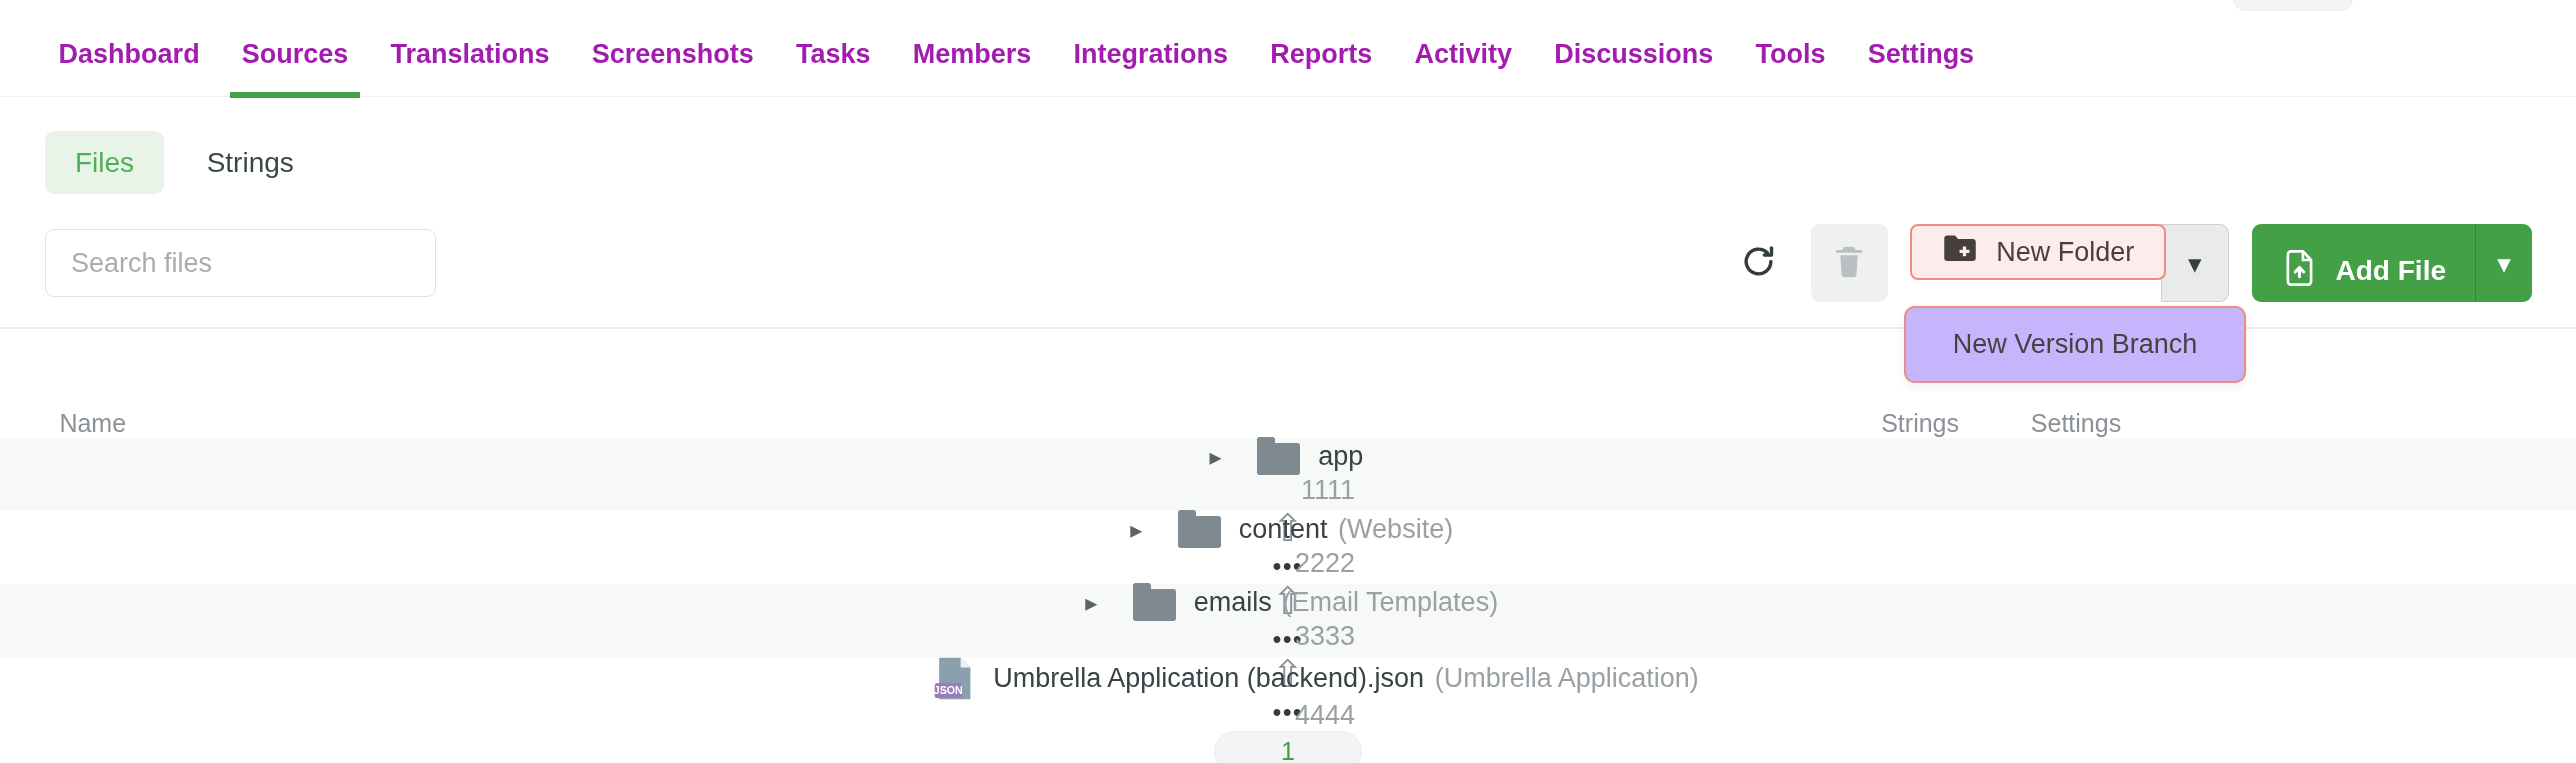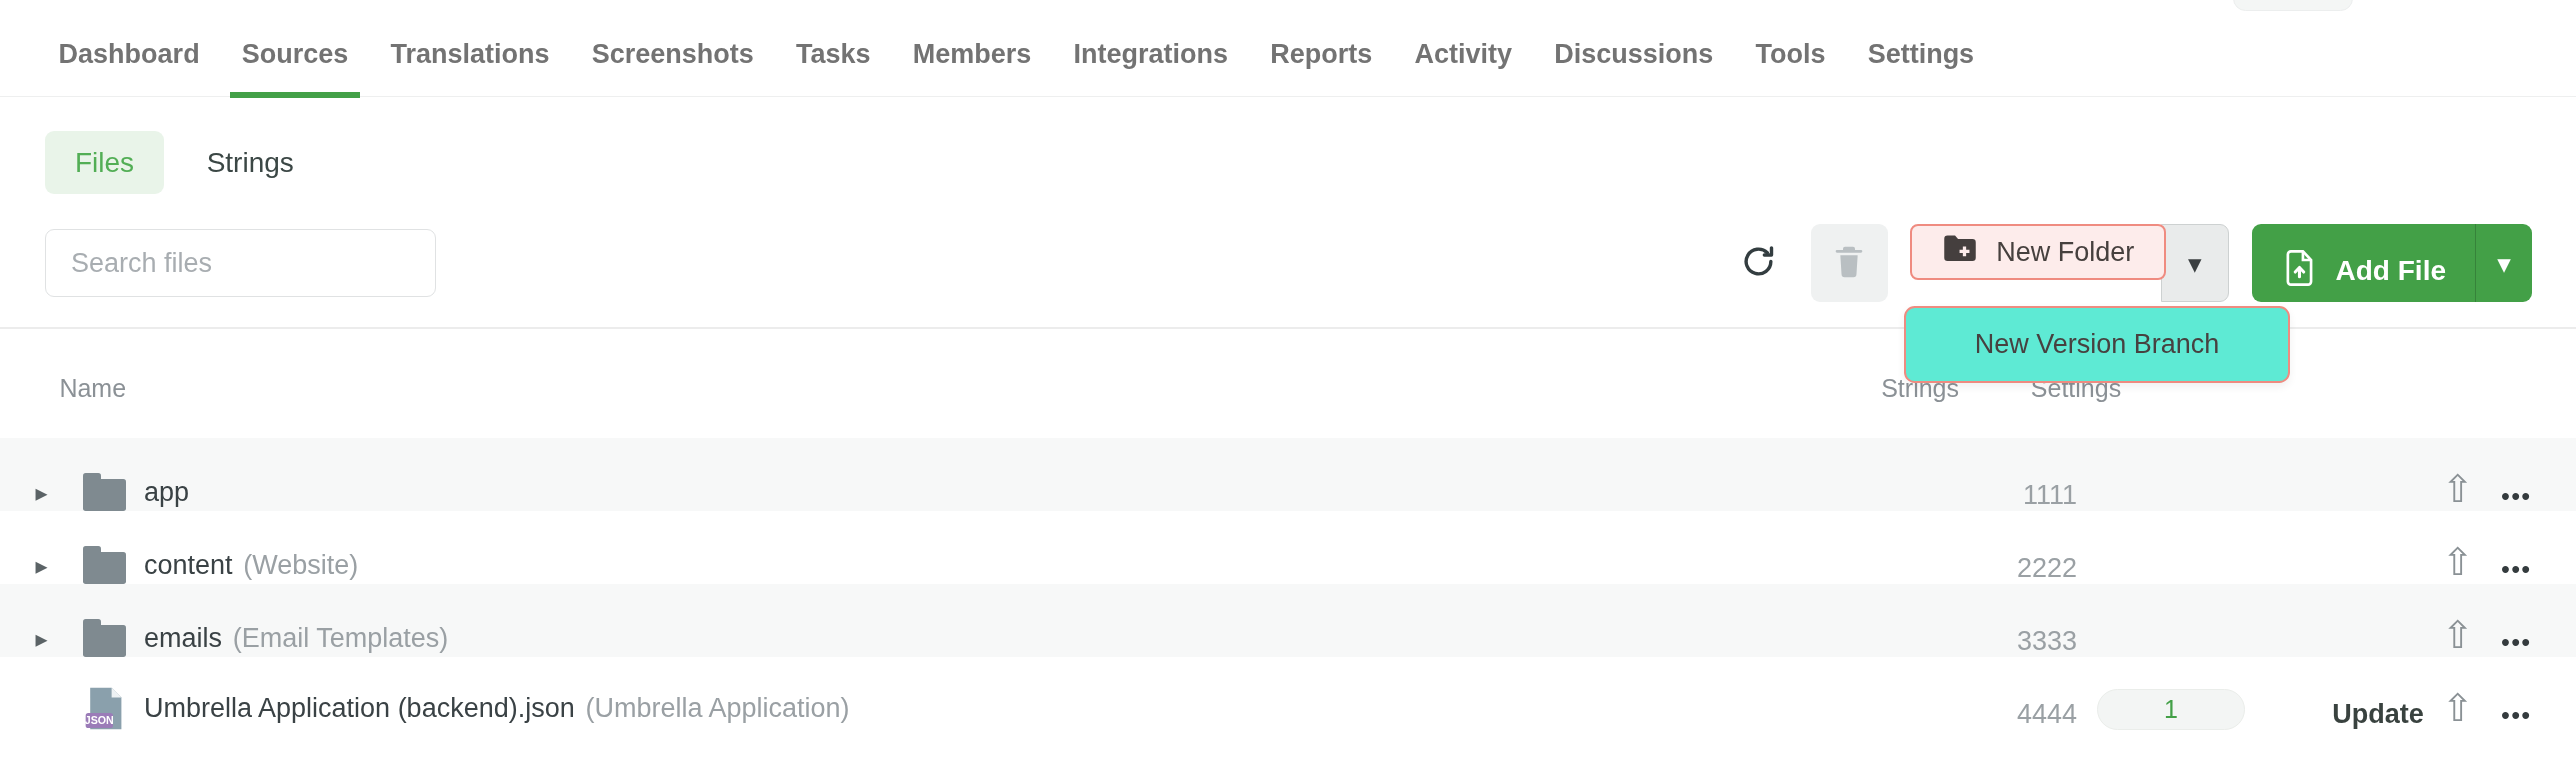--- a/index.html
+++ b/index.html
@@ -17,21 +17,21 @@
 
   
   .nav {
     position:absolute; top:0; left:0; right:0; height:97px;
     display:flex; align-items:center; padding:12.5px 0 0 47px;
     border-bottom:1.8px solid #eeefef;
   }
   .nav-item {
     position:relative; height:100%; display:flex; align-items:center;
     padding:0 11.6px; margin-right:19px; font-size:27px; font-weight:600;
-    color:#737373; cursor:pointer; white-space:nowrap;
+    color:#a21caf; cursor:pointer; white-space:nowrap;
   }
   .nav-item.active::after {
     content:""; position:absolute; left:0; right:0; bottom:-1.8px; height:5.4px;
     background:#43a047;
   }
 
   
   .view-tabs { position:absolute; top:131px; left:45px; display:flex; align-items:center; }
   .pill-tab {
     height:63px; display:flex; align-items:center; padding:4px 30px;
@@ -82,38 +82,38 @@
     display:flex; align-items:center; gap:19.7px; padding:16px 29px 0 32px;
     font-size:28px; font-weight:700; color:#fff;
   }
   .add-file-caret {
     width:57px; display:flex; align-items:center; justify-content:center;
     border-left:1.8px solid rgba(0,0,0,0.18);
   }
 
   
   .branch-menu {
-    position:absolute; top:306px; left:1904px; width:386px; height:77px;
-    background:#5eead4; border:2.7px solid #ef8b80; border-radius:10.7px;
+    position:absolute; top:306px; left:1904px; width:342px; height:77px;
+    background:#c4b5fd; border:2.7px solid #ef8b80; border-radius:10.7px;
     display:flex; align-items:center; justify-content:center;
     font-size:27px; color:#474140; cursor:pointer; z-index:6;
     box-shadow:0 3.6px 9px rgba(0,0,0,0.06);
   }
 
   .separator { position:absolute; top:327px; left:0; right:0; height:1.8px; background:#ececec; }
 
   
   .thead {
     position:absolute; top:374px; left:0; right:0; height:64px;
-    display:flex; align-items:flex-start; padding:0 54px;
+    display:flex; align-items:flex-end; padding:0 54px;
     font-size:25px; color:#8b9196;gap:23px;
   }
   .rows { position:absolute; top:438px; left:0; right:0; }
   .trow {
-    height:73px; display:flex; align-items:flex-end; padding:0 28px; font-size:27px;
+    height:73px; display:flex; align-items:center; padding:0 60px; font-size:27px;flex-direction:column;
   }
   .trow.zebra { background:#f7f8f8; }
 
   .c-name { flex:1; display:flex; align-items:center; min-width:0; }
   .thead .c-name { padding-left:5.4px; }
   .c-strings { width:134px; text-align:right; color:#9aa0a4; }
   .thead .c-strings { color:#8b9196; }
   .c-revision { width:188px; display:flex; justify-content:center; }
   .thead .c-revision { display:block; text-align:center; }
   .c-action { width:166px; text-align:right; padding-right:7.2px; }

